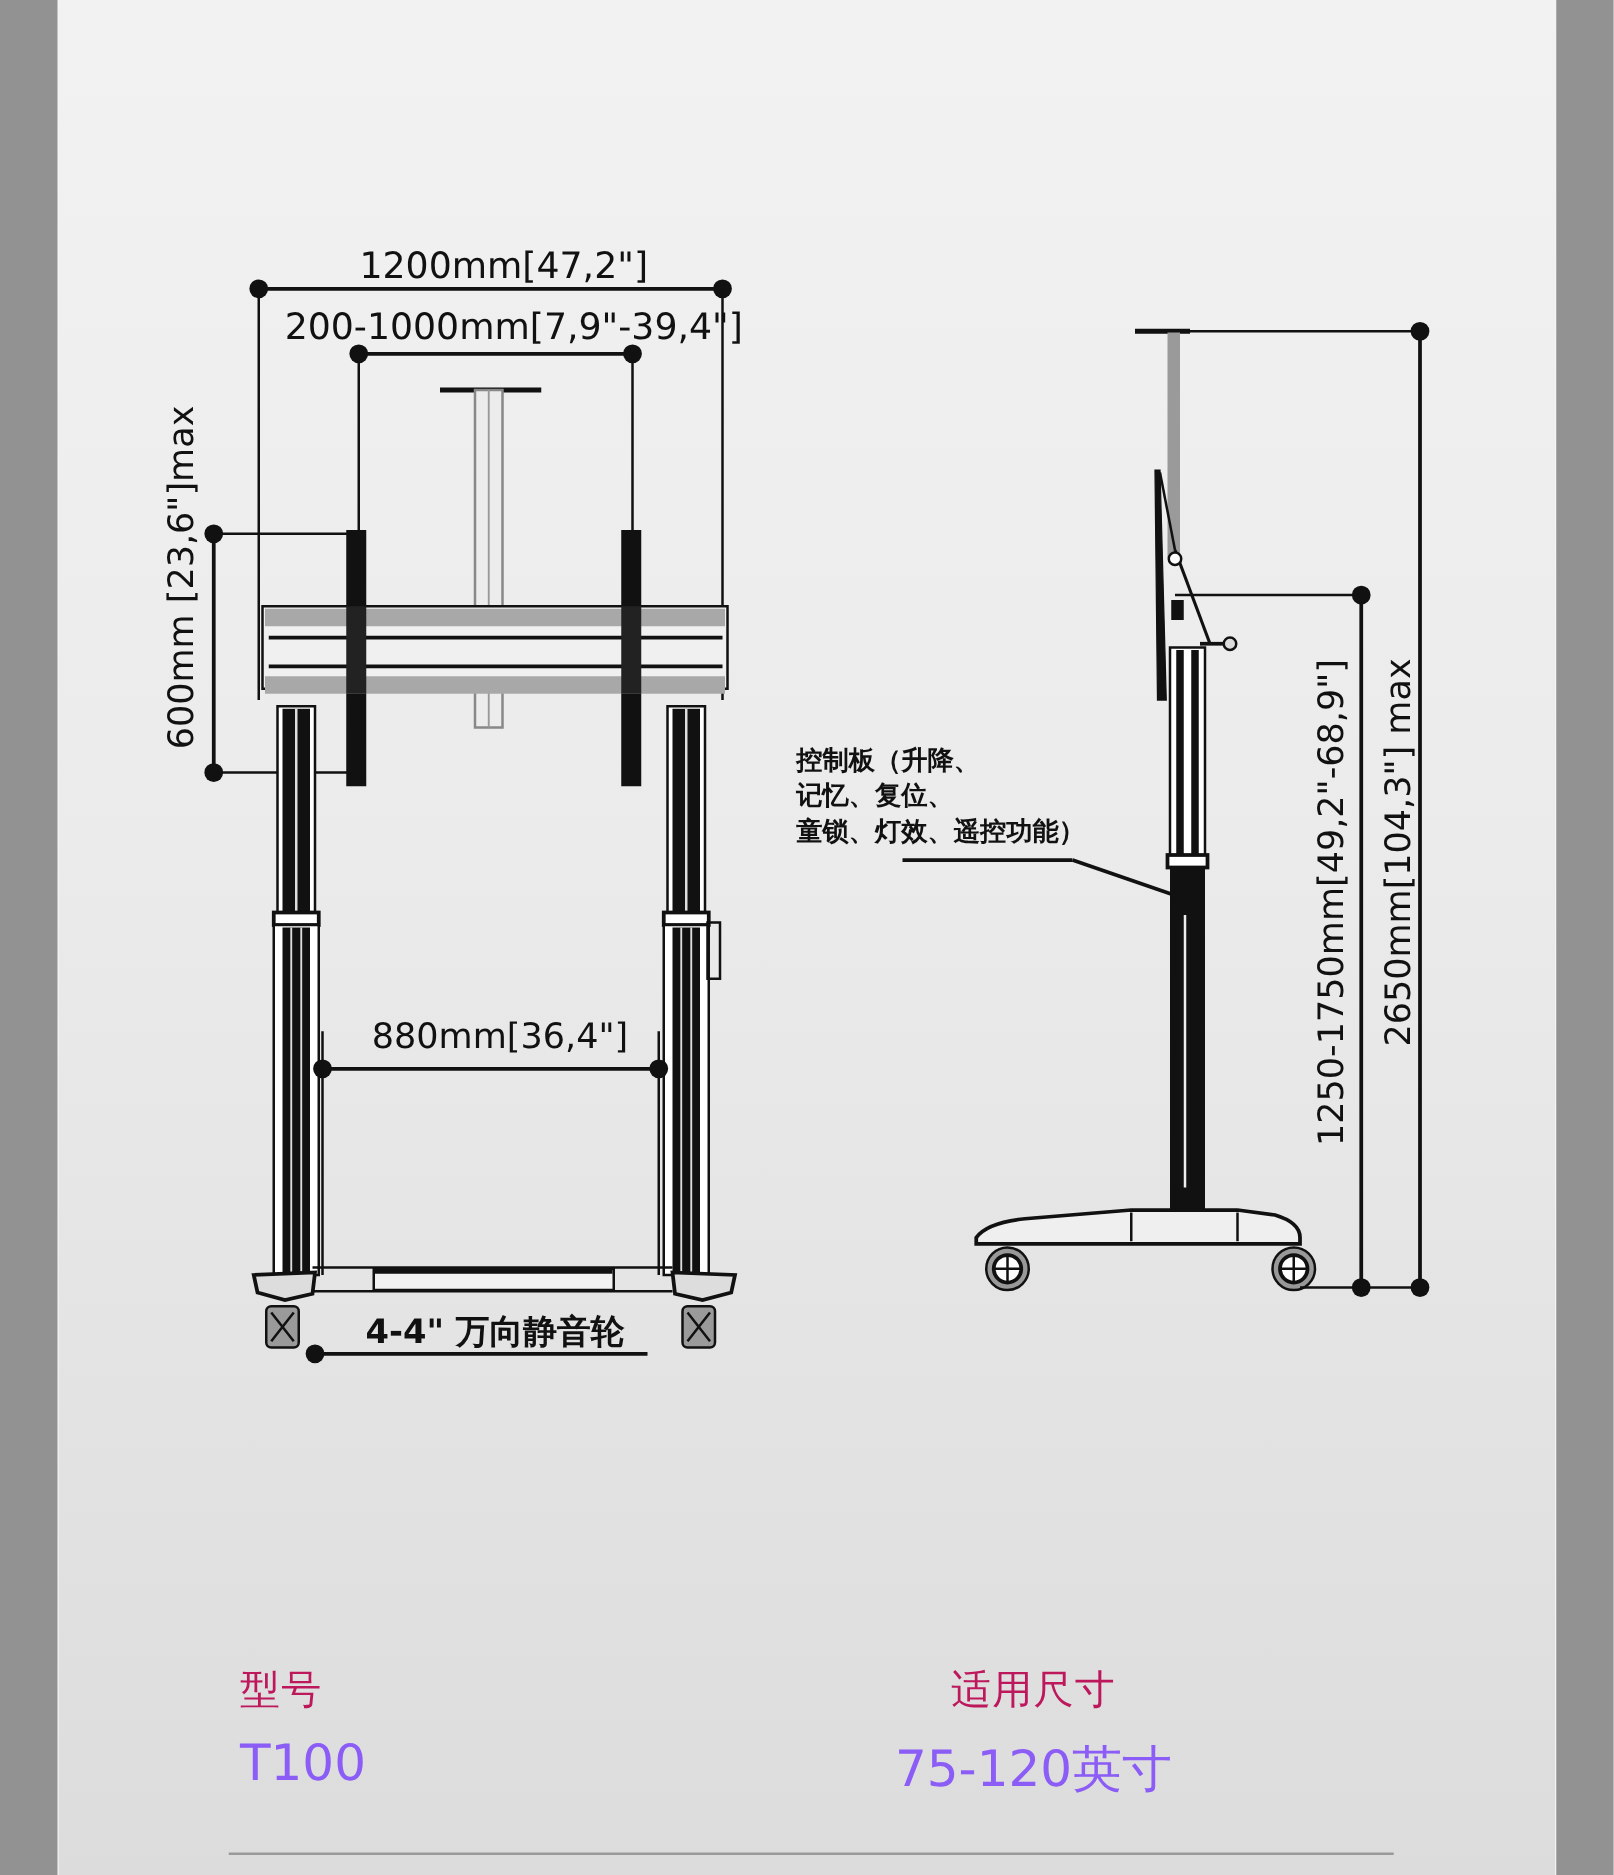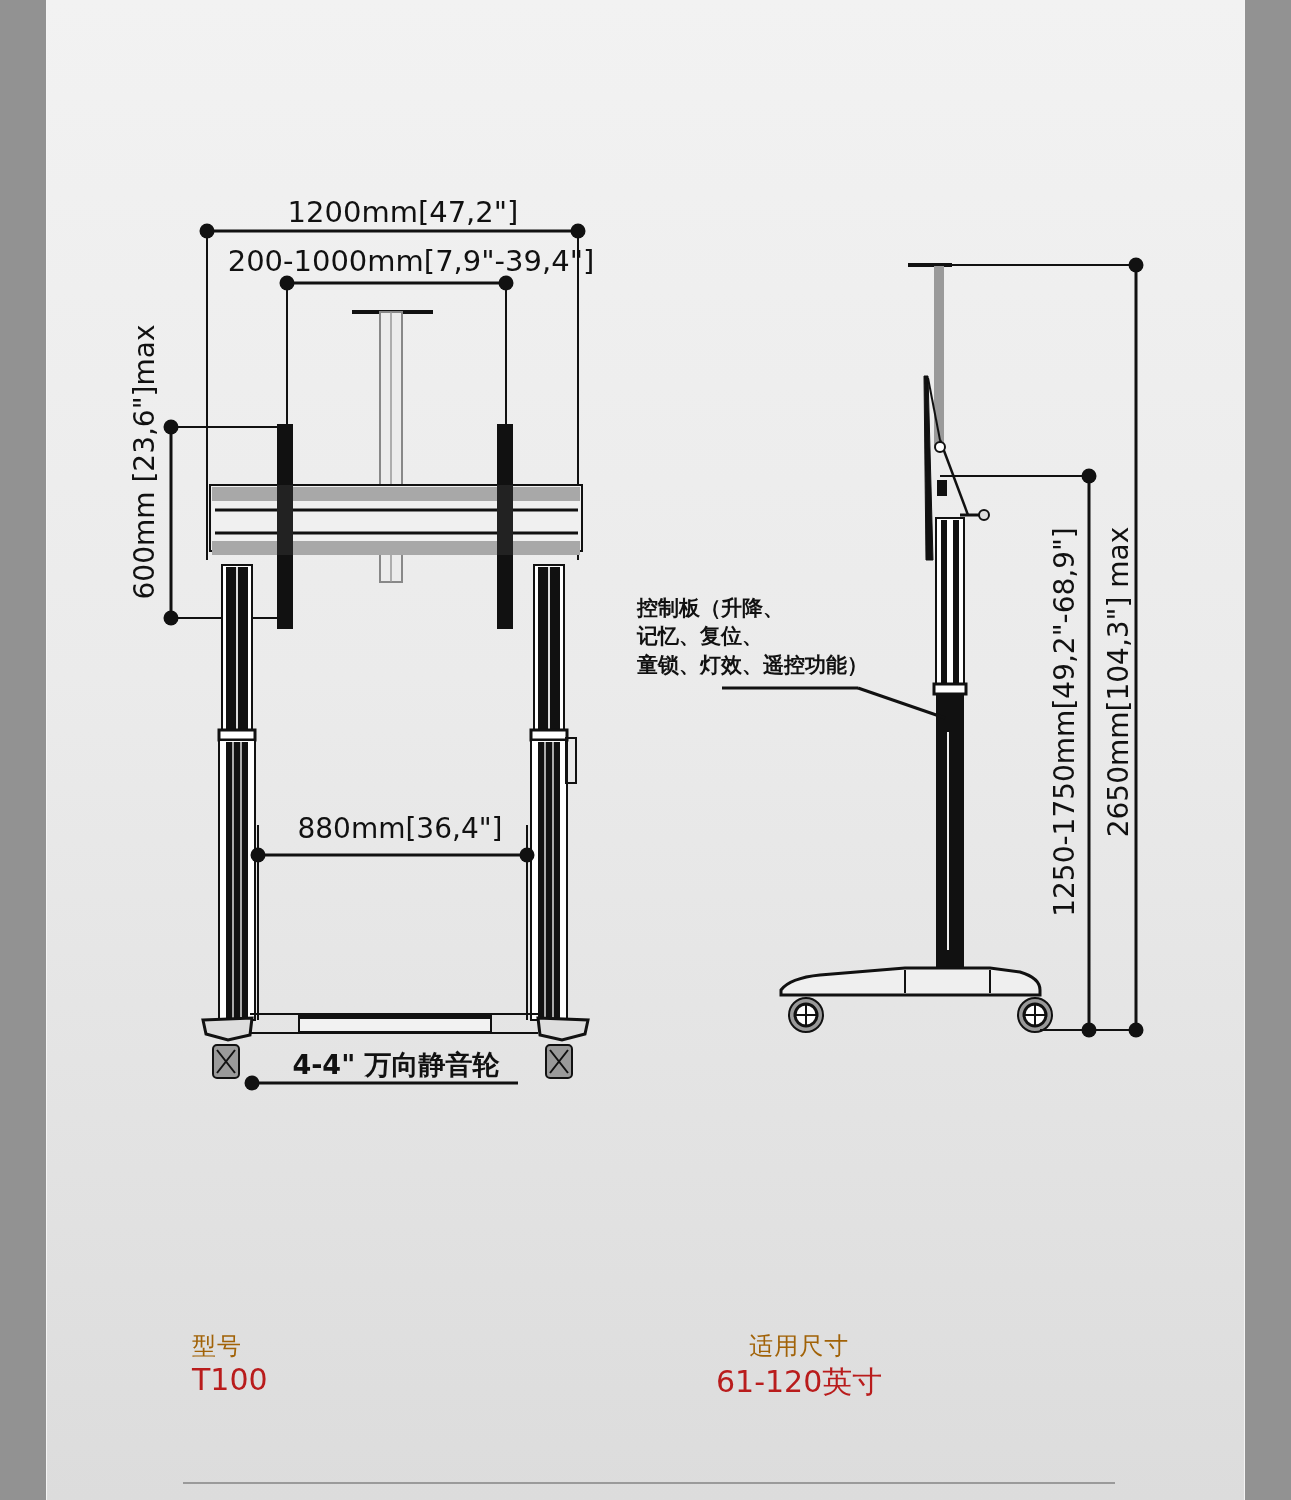--- a/index.html
+++ b/index.html
@@ -12,22 +12,22 @@
   .side-left { left:0; width:46px; }
   .side-right { left:1245px; width:46px; }
   .panel {
     position:absolute; left:47px; top:0; width:1197px; height:1500px;
     background:linear-gradient(180deg,#f2f2f2 0%,#ebebeb 45%,#dcdcdc 100%);
   }
   svg.drawing { position:absolute; left:0; top:0; }
   .dim-text { font-family:"DejaVu Sans", sans-serif; fill:#111; }
   .label-zh { font-family:"DejaVu Sans", sans-serif; fill:#111; font-weight:bold; }
   .spec { position:absolute; }
-  .spec-label { font-size:24px; color:#a16207; letter-spacing:1px; }
-  .spec-value { font-size:30px; color:#b91c1c; }
+  .spec-label { font-size:32px; color:#be185d; letter-spacing:1px; }
+  .spec-value { font-size:40px; color:#8b5cf6; margin-top:14px; }
   .divider { position:absolute; left:183px; top:1482px; width:932px; height:2px; background:#9a9a9a; }
 </style>
 </head>
 <body>
 
 <div class="side-bar side-left"></div>
 <div class="panel"></div>
 <div class="side-bar side-right"></div>
 
 <svg class="drawing" width="1291" height="1500" viewBox="0 0 1291 1500">
@@ -166,15 +166,15 @@
   <text class="dim-text" x="0" y="0" font-size="28" text-anchor="middle" transform="translate(1074 722) rotate(-90)">1250-1750mm[49,2"-68,9"]</text>
   <text class="dim-text" x="0" y="0" font-size="28" text-anchor="middle" transform="translate(1128 682) rotate(-90)">2650mm[104,3"] max</text>
 </svg>
 
 <div class="spec" style="left:192px; top:1330px;">
   <div class="spec-label">型号</div>
   <div class="spec-value">T100</div>
 </div>
 <div class="spec" style="left:716px; top:1330px;text-align:center;">
   <div class="spec-label">适用尺寸</div>
-  <div class="spec-value">61-120英寸</div>
+  <div class="spec-value">75-120英寸</div>
 </div>
 <div class="divider"></div>
 
 </body></html>

